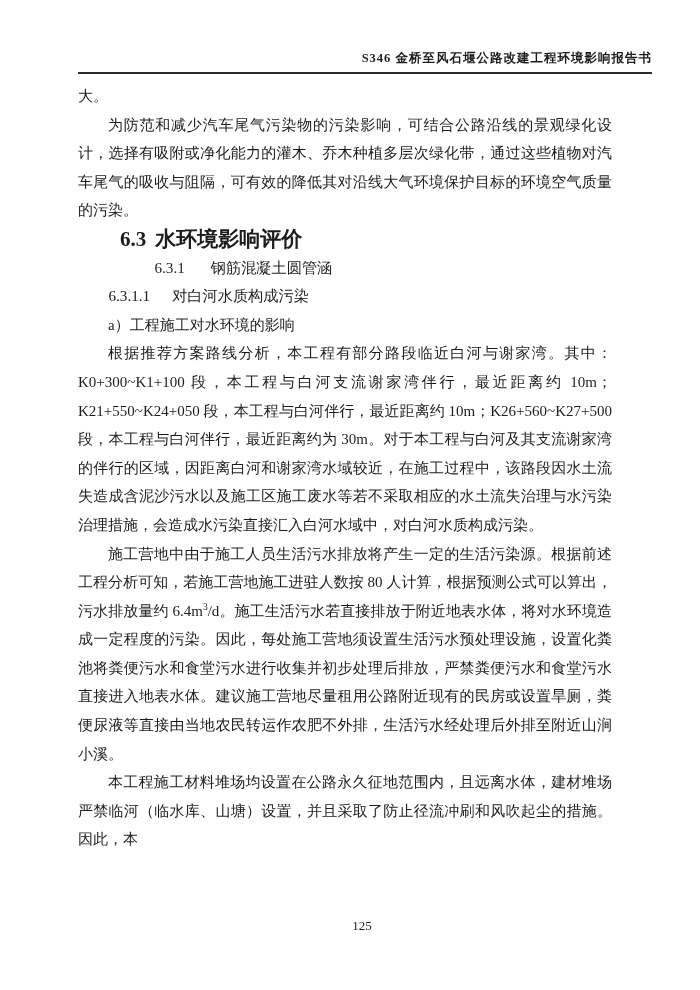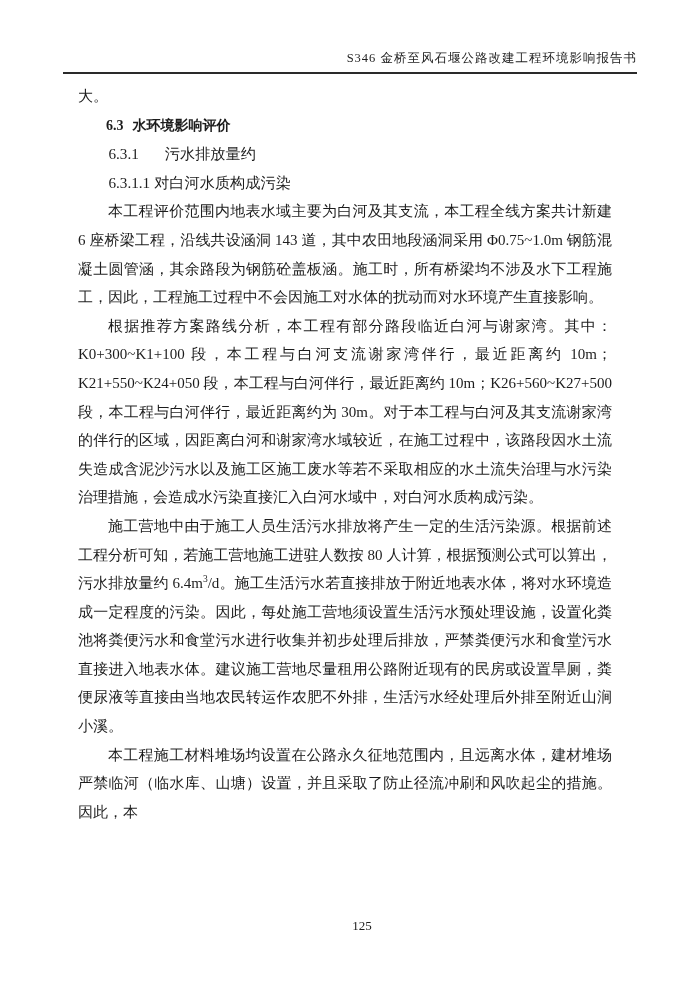--- a/index.html
+++ b/index.html
@@ -12,58 +12,59 @@
     width: 700px;
     height: 990px;
     background: #ffffff;
     color: #1c1c1c;
     font-family: "Liberation Serif", "DejaVu Serif", serif;
     overflow: hidden;
   }
   .page-header {
     position: absolute;
     top: 50px;
-    left: 63px;
+    left: 78px;
     width: 574px;
     text-align: right;
     font-size: 12.5px;
     letter-spacing: 1px;
     padding-bottom: 5px;
     border-bottom: 2px solid #2a2a2a;
+    font-weight: bold;
   }
   .content {
     position: absolute;
     top: 82px;
     left: 78px;
     width: 534px;
     font-size: 15px;
     line-height: 28.6px;
     text-align: justify;
   }
   .content p {
     margin: 0;
     text-indent: 2em;
   }
   .content p.carryover {
     text-indent: 0;
   }
   .heading-1 {
     font-family: "Liberation Sans", "DejaVu Sans", sans-serif;
     font-weight: bold;
-    font-size: 14px;
+    font-size: 21px;
     text-align: left;
   }
   .heading-1 .h-num { margin-right: 9px; font-family: "Liberation Serif", serif; }
   .heading-2, .heading-3 {
     font-weight: normal;
     font-size: 15.2px;
     text-align: left;
   }
-  .heading-2 .h-num { margin-right: 26px; }
-  .heading-3 .h-num { margin-right: 4px; }
+  .heading-2 .h-num { margin-right: 26px; margin-left: 46px; }
+  .heading-3 .h-num { margin-right: 22px; }
   .sub-item {
     text-align: left;
   }
   sup.unit-sup {
     font-size: 9.5px;
     vertical-align: super;
     line-height: 0;
   }
   .page-footer {
     position: absolute;
@@ -81,29 +82,30 @@
 <div class="page">
 
   <div class="page-header">
     <span>S346 金桥至风石堰公路改建工程环境影响报告书</span>
   </div>
 
   <div class="content">
 
     <p class="carryover">大。</p>
 
+    <p>为防范和减少汽车尾气污染物的污染影响，可结合公路沿线的景观绿化设计，选择有吸附或净化能力的灌木、乔木种植多层次绿化带，通过这些植物对汽车尾气的吸收与阻隔，可有效的降低其对沿线大气环境保护目标的环境空气质量的污染。</p>
 
     <p class="heading-1"><span class="h-num">6.3</span><span>水环境影响评价</span></p>
 
-    <p class="heading-2"><span class="h-num">6.3.1</span><span>污水排放量约</span></p>
+    <p class="heading-2"><span class="h-num">6.3.1</span><span>钢筋混凝土圆管涵</span></p>
 
     <p class="heading-3"><span class="h-num">6.3.1.1</span><span>对白河水质构成污染</span></p>
 
+    <p class="sub-item">a）工程施工对水环境的影响</p>
 
-    <p>本工程评价范围内地表水域主要为白河及其支流，本工程全线方案共计新建 6 座桥梁工程，沿线共设涵洞 143 道，其中农田地段涵洞采用 Φ0.75~1.0m 钢筋混凝土圆管涵，其余路段为钢筋砼盖板涵。施工时，所有桥梁均不涉及水下工程施工，因此，工程施工过程中不会因施工对水体的扰动而对水环境产生直接影响。</p>
 
     <p>根据推荐方案路线分析，本工程有部分路段临近白河与谢家湾。其中：K0+300~K1+100 段，本工程与白河支流谢家湾伴行，最近距离约 10m；K21+550~K24+050 段，本工程与白河伴行，最近距离约 10m；K26+560~K27+500 段，本工程与白河伴行，最近距离约为 30m。对于本工程与白河及其支流谢家湾的伴行的区域，因距离白河和谢家湾水域较近，在施工过程中，该路段因水土流失造成含泥沙污水以及施工区施工废水等若不采取相应的水土流失治理与水污染治理措施，会造成水污染直接汇入白河水域中，对白河水质构成污染。</p>
 
 
     <p><span>施工营地中由于施工人员生活污水排放将产生一定的生活污染源。根据前述工程分析可知，若施工营地施工进驻人数按 80 人计算，根据预测公式可以算出，污水排放量约 6.4m</span><sup class="unit-sup">3</sup><span>/d。施工生活污水若直接排放于附近地表水体，将对水环境造成一定程度的污染。因此，每处施工营地须设置生活污水预处理设施，设置化粪池将粪便污水和食堂污水进行收集并初步处理后排放，严禁粪便污水和食堂污水直接进入地表水体。建议施工营地尽量租用公路附近现有的民房或设置旱厕，粪便尿液等直接由当地农民转运作农肥不外排，生活污水经处理后外排至附近山涧小溪。</span></p>
 
 
     <p>本工程施工材料堆场均设置在公路永久征地范围内，且远离水体，建材堆场严禁临河（临水库、山塘）设置，并且采取了防止径流冲刷和风吹起尘的措施。因此，本</p>
 
   </div>

